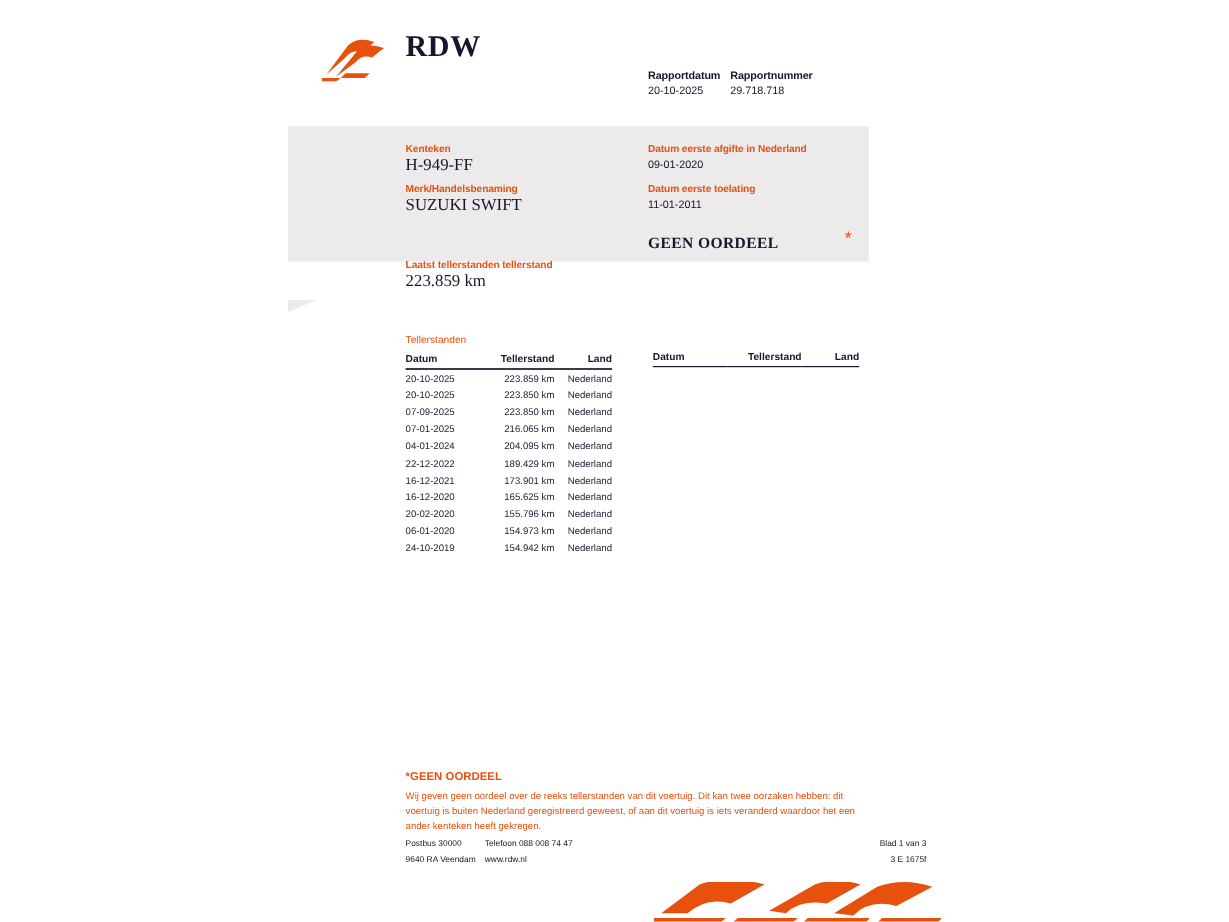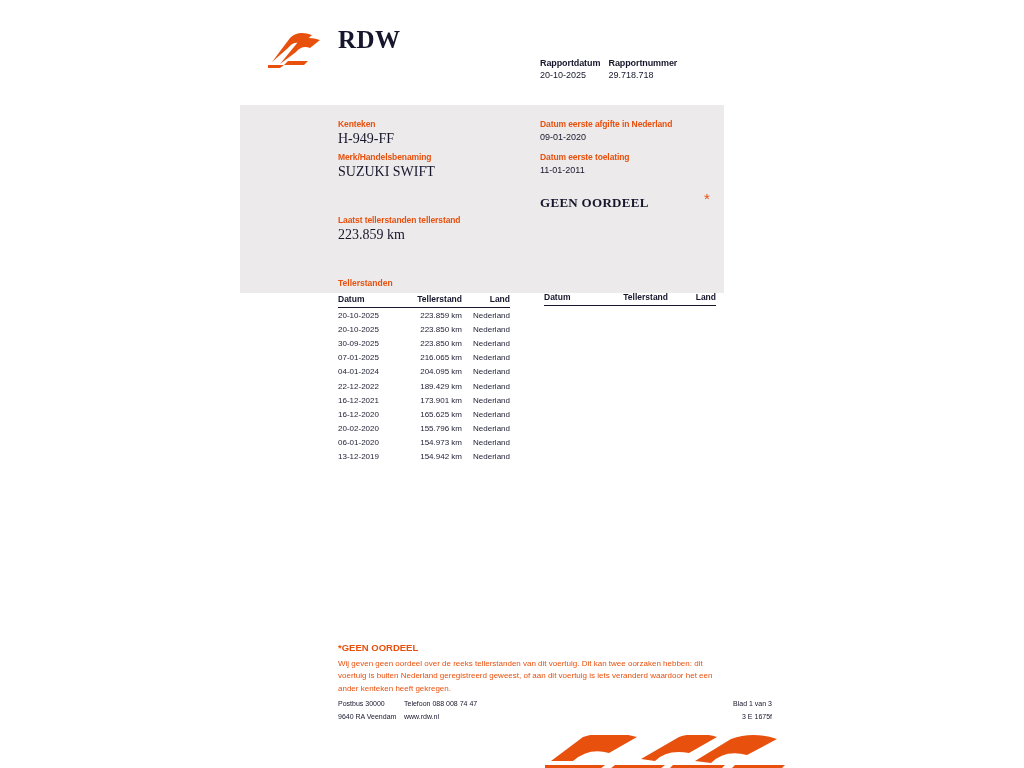--- a/index.html
+++ b/index.html
@@ -77,21 +77,21 @@
     font-size: 9px;
     margin-top: 2px;
   }
 
   
   .panel {
     position: absolute;
     left: 240px;
     top: 105px;
     width: 484px;
-    height: 188px;
+    height: 113px;
     background: #eceaea;
   }
   .panel-notch {
     position: absolute;
     left: 240px;
     top: 250px;
     width: 0;
     height: 0;
     border-top: 10px solid #eceaea;
     border-right: 24px solid transparent;
@@ -138,21 +138,21 @@
 
   
   .table-section {
     position: absolute;
     left: 338px;
     top: 278px;
     width: 390px;
   }
   .section-title {
     color: #e8500e;
-    font-weight: bold;
+    font-weight: normal;
     font-size: 8.5px;
     margin-bottom: 6px;
   }
   table.tellers {
     border-collapse: collapse;
     font-size: 8px;
     color: #16162c;
   }
   table.tellers.left-tbl { width: 172px; }
   table.tellers th {
@@ -305,21 +305,21 @@
             <td class="col-datum">20-10-2025</td>
             <td class="col-stand num">223.859 km</td>
             <td class="col-land land">Nederland</td>
           </tr>
           <tr>
             <td class="col-datum">20-10-2025</td>
             <td class="col-stand num">223.850 km</td>
             <td class="col-land land">Nederland</td>
           </tr>
           <tr>
-            <td class="col-datum">30-09-2025</td>
+            <td class="col-datum">07-09-2025</td>
             <td class="col-stand num">223.850 km</td>
             <td class="col-land land">Nederland</td>
           </tr>
           <tr>
             <td class="col-datum">07-01-2025</td>
             <td class="col-stand num">216.065 km</td>
             <td class="col-land land">Nederland</td>
           </tr>
           <tr>
             <td class="col-datum">04-01-2024</td>
@@ -345,21 +345,21 @@
             <td class="col-datum">20-02-2020</td>
             <td class="col-stand num">155.796 km</td>
             <td class="col-land land">Nederland</td>
           </tr>
           <tr>
             <td class="col-datum">06-01-2020</td>
             <td class="col-stand num">154.973 km</td>
             <td class="col-land land">Nederland</td>
           </tr>
           <tr>
-            <td class="col-datum">13-12-2019</td>
+            <td class="col-datum">24-10-2019</td>
             <td class="col-stand num">154.942 km</td>
             <td class="col-land land">Nederland</td>
           </tr>
         </tbody>
     </table>
 
     <div class="right-head">
       <table class="tellers">
         <thead>
           <tr>

